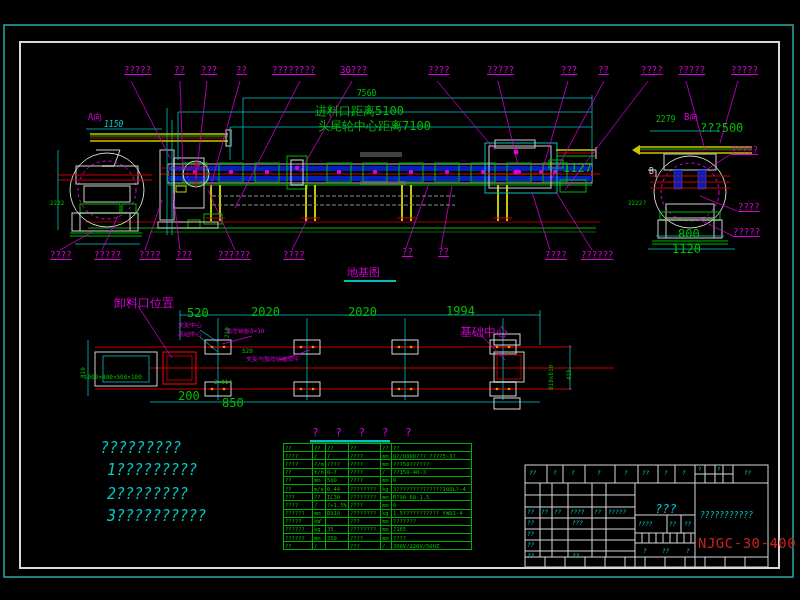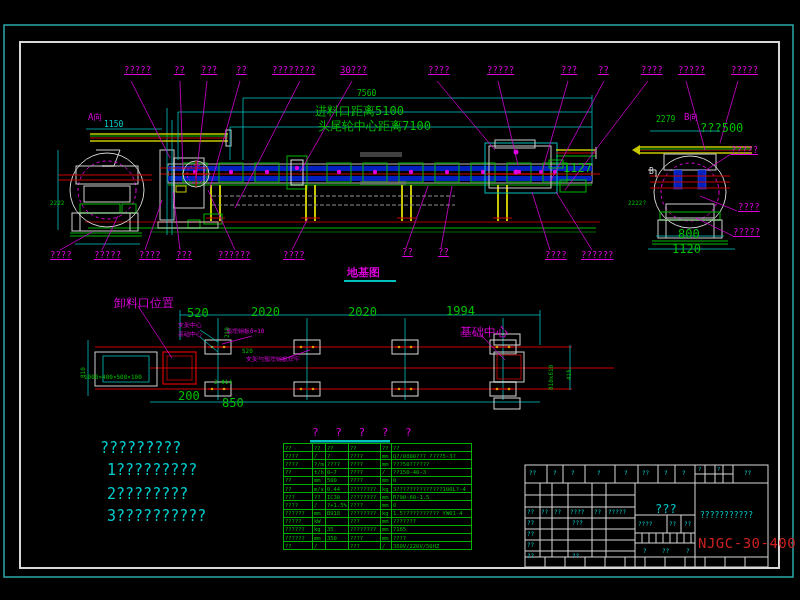--- a/index.html
+++ b/index.html
@@ -1,20 +1,20 @@
 <!DOCTYPE html>
 <html><head>
 <meta charset="utf-8">
 <style>
   html,body{margin:0;padding:0;background:#000;}
   #page{position:relative;width:800px;height:600px;background:#000;overflow:hidden;
         font-family:"DejaVu Sans Mono","Liberation Mono",monospace;}
   svg{position:absolute;left:0;top:0;}
   .t{position:absolute;white-space:pre;line-height:1;font-family:"DejaVu Sans Mono","Liberation Mono",monospace;}
-  .mg{color:#dd00dd;} .gn{color:#00c000;} .cy{color:#00cccc;} .rd{color:#cc2020;}
+  .mg{color:#dd00dd;} .gn{color:#00c000;} .cy{color:#00cccc;font-style:italic;} .rd{color:#cc2020;}
   .wh{color:#d8d8d8;}
   .s5{font-size:5.5px;} .s6{font-size:6px;} .s7{font-size:12px;} .s8{font-size:8px;}
   .s9{font-size:9px;} .s11{font-size:11px;} .s15{font-size:15px;}
   .ul{text-decoration:underline;}
   .vert{transform:rotate(-90deg);transform-origin:0 0;}
   #spec{position:absolute;left:283px;top:443px;border-collapse:collapse;}
   #spec td,#spec th{border:1px solid #00b000;color:#00c000;font-size:5.5px;font-weight:normal;
         padding:0 1px;height:7.2px;overflow:hidden;white-space:nowrap;text-align:left;}
 </style>
 </head>
@@ -391,21 +391,21 @@
 <span class="t gn s7" style="left:318px;top:120px">头尾轮中心距离7100</span>
 <span class="t cy s8" style="left:104px;top:121px">1150</span>
 <span class="t gn s8" style="left:656px;top:116px">2279</span>
 <span class="t gn s7" style="left:700px;top:122px">???500</span>
 <span class="t gn s7" style="left:563px;top:162px">1127</span>
 <span class="t gn s6" style="left:50px;top:200px">2222</span>
 <span class="t gn s6" style="left:628px;top:200px">2222?</span>
 <span class="t gn s7" style="left:678px;top:228px">800</span>
 <span class="t gn s7" style="left:672px;top:243px">1120</span>
 
-<span class="t mg s11" style="left:347px;top:267px;font-weight:bold">地基图</span>
+<span class="t mg s11" style="left:347px;top:267px;font-weight:normal">地基图</span>
 <span class="t mg s7" style="left:114px;top:297px">卸料口位置</span>
 <span class="t mg s6" style="left:178px;top:322px">支架中心</span>
 <span class="t mg s6" style="left:178px;top:331px">基础中心</span>
 <span class="t mg s6" style="left:226px;top:328px">预埋钢板δ=10</span>
 <span class="t mg s6" style="left:246px;top:356px">支架与预埋钢板焊牢</span>
 <span class="t mg s7" style="left:460px;top:326px">基础中心</span>
 <span class="t gn s6" style="left:84px;top:374px">1000×400×500×100</span>
 
 <span class="t gn s7" style="left:187px;top:307px">520</span>
 <span class="t gn s7" style="left:251px;top:306px">2020</span>

